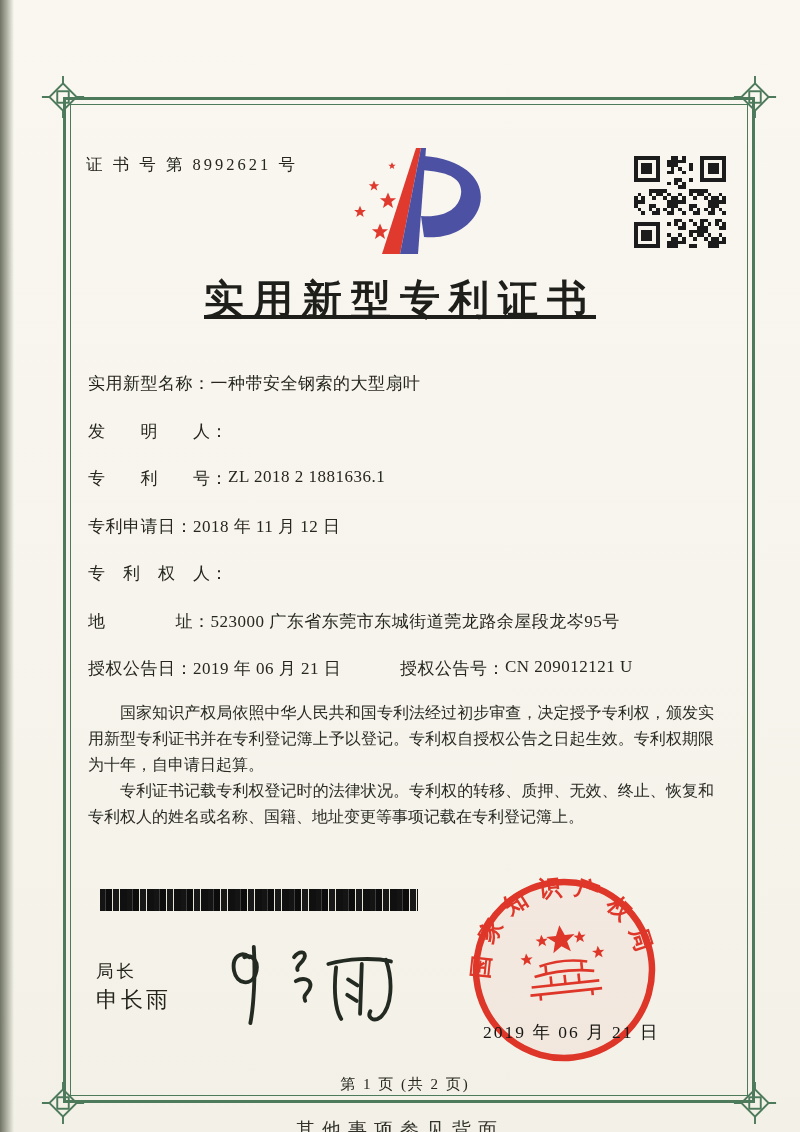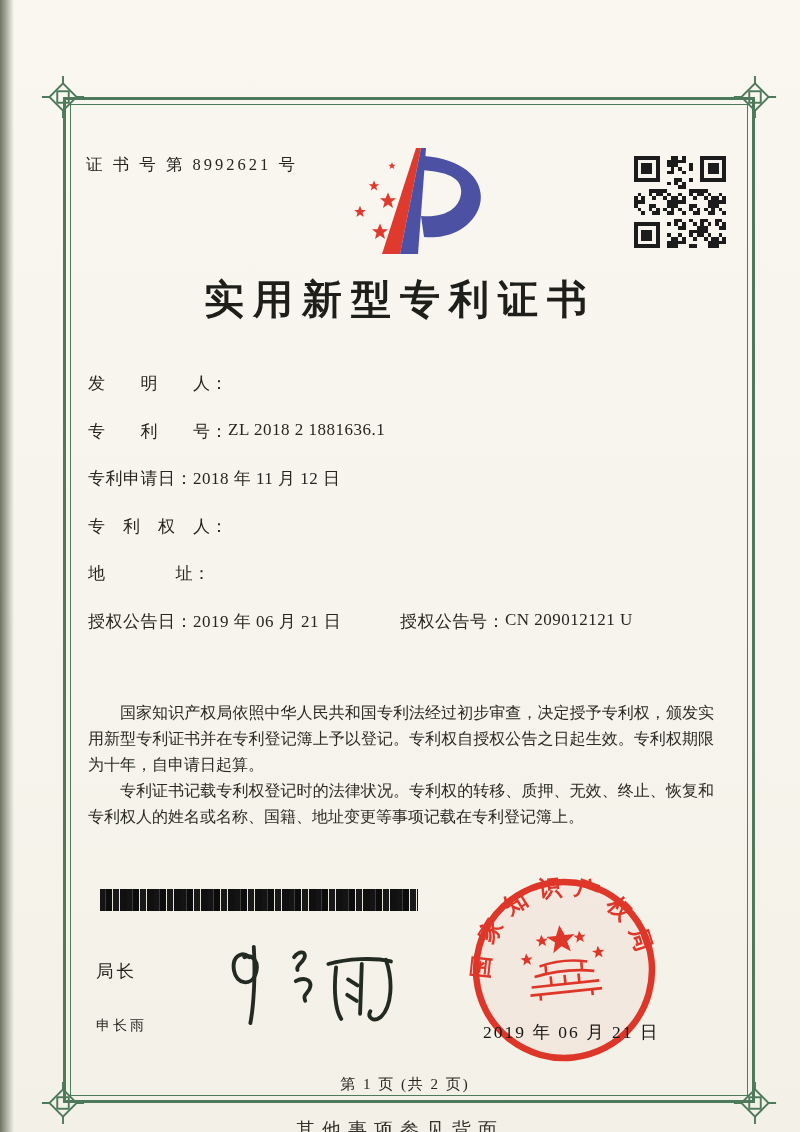--- a/index.html
+++ b/index.html
@@ -33,21 +33,21 @@
   .corner.tr{left:732px;top:74px;}
   .corner.bl{left:40px;top:1080px;}
   .corner.br{left:732px;top:1080px;}
 
   .cert-no{position:absolute;left:86px;top:154px;font-size:16.5px;letter-spacing:3px;}
   .logo{position:absolute;left:336px;top:144px;width:150px;height:114px;}
   .qr{position:absolute;left:634px;top:156px;width:92px;height:92px;}
 
   .title{
     position:absolute;left:0;right:0;top:272px;text-align:center;
-    font-size:40px;font-weight:700;letter-spacing:9px;color:#1e1e1a;
+    font-size:40px;font-weight:700;letter-spacing:9px;color:#1e1e1a;text-decoration:underline;
   }
 
   .fields{position:absolute;left:88px;top:372px;width:640px;list-style:none;}
   .row{display:flex;height:47.5px;font-size:17px;letter-spacing:0.5px;align-items:flex-start;}
   .row .lab{white-space:pre;flex:0 0 auto;}
   .row .val{white-space:pre;}
   .grant-row{position:relative;}
   .grant-right{position:absolute;left:312px;top:0;display:flex;}
 
   .paras{
@@ -57,21 +57,21 @@
   .paras p{text-indent:2em;}
 
   .barcode{
     position:absolute;left:100px;top:889px;width:318px;height:22px;
     background:repeating-linear-gradient(90deg,
       #141414 0 5px,#3d3d3d 5px 6px,#0c0c0c 6px 12px,#e9e6dc 12px 13px,
       #181818 13px 19px,#e9e6dc 19px 20px,#101010 20px 27px);
   }
 
   .director-title{position:absolute;left:96px;top:950px;font-size:17.5px;letter-spacing:3px;margin-top:9px;}
-  .director-name{position:absolute;left:96px;top:985px;font-size:14px;letter-spacing:3px;margin-top:32px;}
+  .director-name{position:absolute;left:96px;top:985px;font-size:22px;letter-spacing:3px;}
   .signature{position:absolute;left:212px;top:940px;width:195px;height:90px;}
 
   .seal{position:absolute;left:468px;top:874px;width:192px;height:192px;mix-blend-mode:multiply;z-index:4;}
   .seal-date{position:absolute;left:483px;top:1020px;font-size:17.5px;letter-spacing:2px;color:#161613;z-index:5;}
 
   .footer{position:absolute;left:10px;right:0;top:1075px;text-align:center;font-size:15px;letter-spacing:2px;}
   .back-note{
     position:absolute;left:0;right:0;top:1117px;text-align:center;
     font-size:19px;letter-spacing:7px;color:#33332c;
   }
@@ -305,35 +305,40 @@
       <rect x="20" y="2" width="3" height="3" fill="#1c1c1c"></rect>
       <rect x="0" y="18" width="7" height="7"></rect>
       <rect x="1" y="19" width="5" height="5" fill="#f7f5ee"></rect>
       <rect x="2" y="20" width="3" height="3" fill="#1c1c1c"></rect>
     </svg>
 
   <div class="title">实用新型专利证书</div>
 
   <ul class="fields">
     <li class="row">
+      <span class="lab">实用新型名称：</span>
+      <span class="val">一种带安全钢索的大型扇叶</span>
+    </li>
+    <li class="row">
       <span class="lab">发　　明　　人：</span>
     </li>
     <li class="row">
       <span class="lab">专　　利　　号：</span>
       <span class="val">ZL 2018 2 1881636.1</span>
     </li>
     <li class="row">
       <span class="lab">专利申请日：</span>
       <span class="val">2018 年 11 月 12 日</span>
     </li>
     <li class="row">
       <span class="lab">专　利　权　人：</span>
     </li>
     <li class="row">
       <span class="lab">地　　　　址：</span>
+      <span class="val">523000 广东省东莞市东城街道莞龙路余屋段龙岑95号</span>
     </li>
     <li class="row grant-row">
       <span class="lab">授权公告日：</span>
       <span class="val">2019 年 06 月 21 日</span>
       <span class="grant-right">
         <span class="lab">授权公告号：</span>
         <span class="val">CN 209012121 U</span>
       </span>
     </li>
   </ul>

